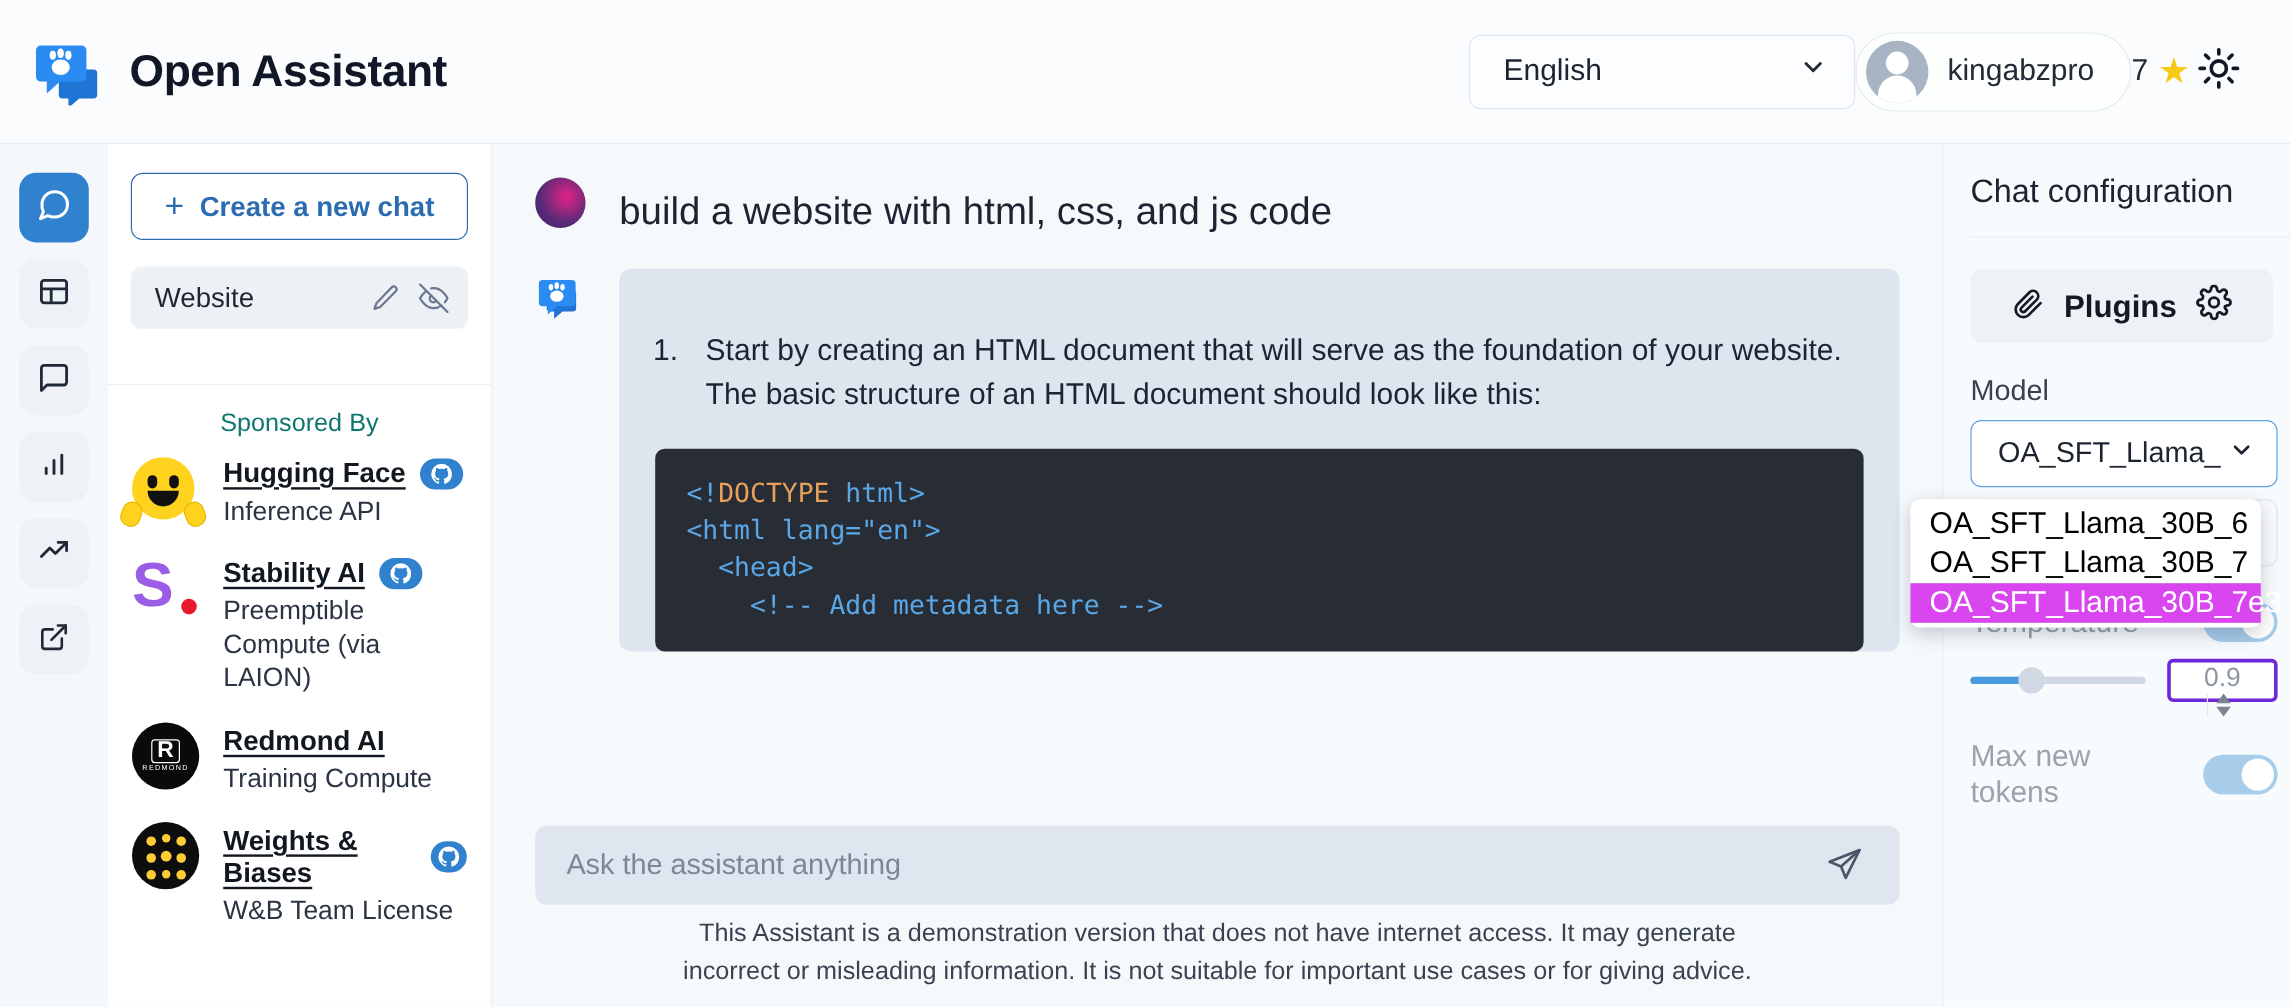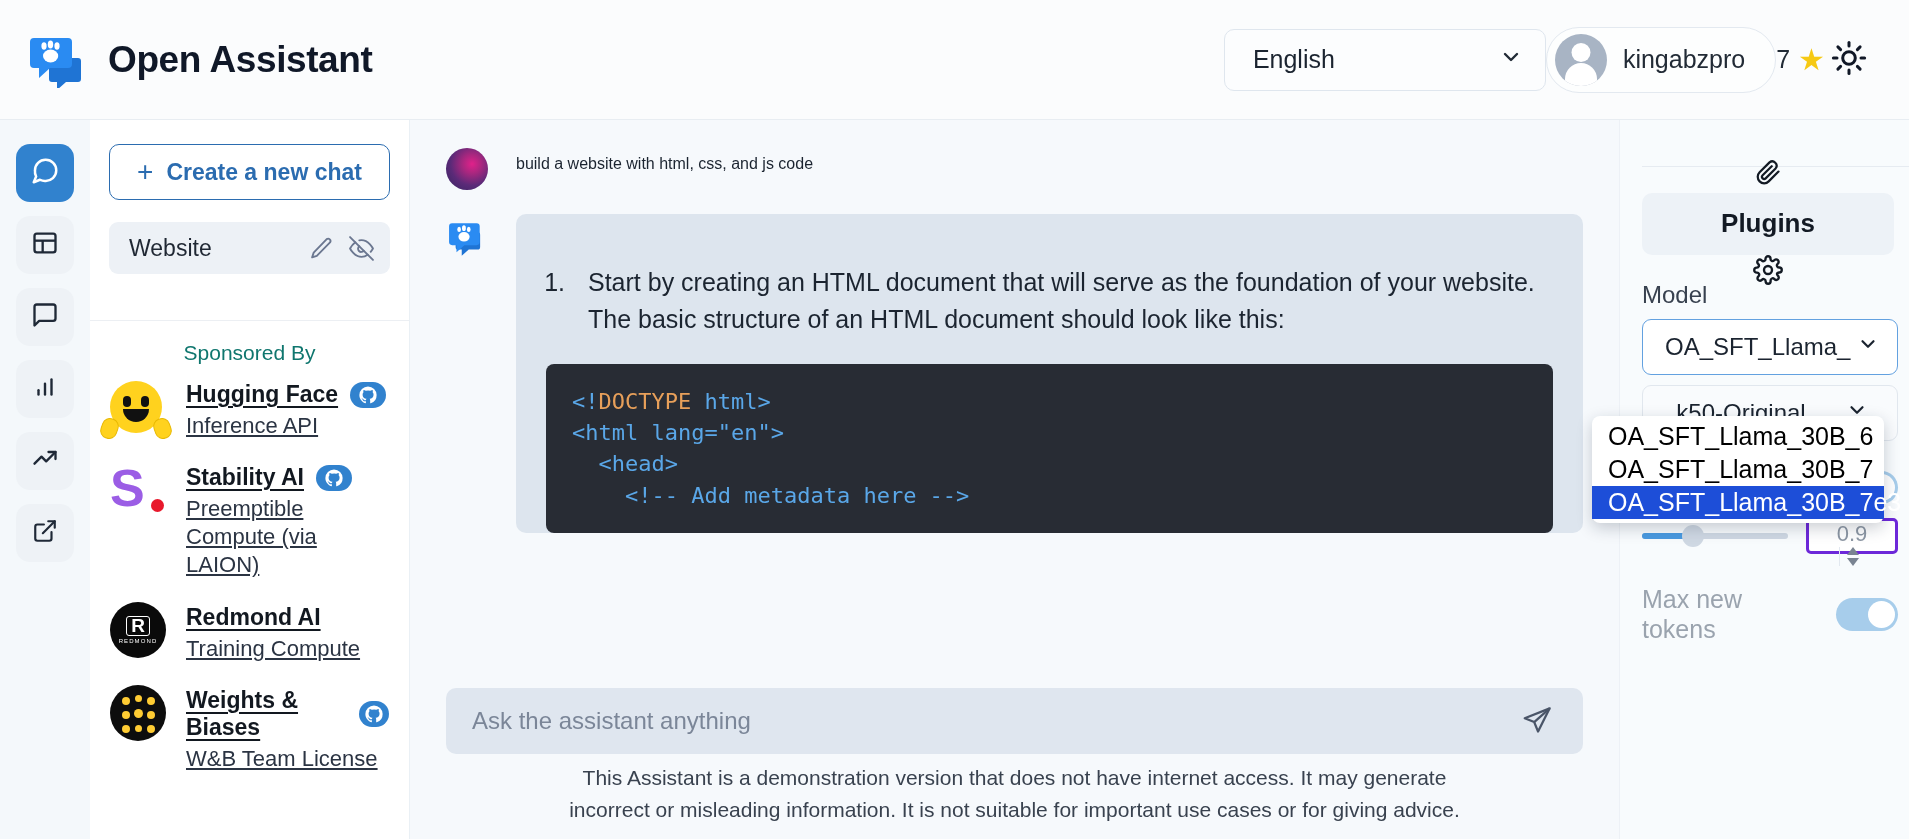--- a/index.html
+++ b/index.html
@@ -111,21 +111,21 @@
   .sponsor-body { padding-top: 2px; }
   .sponsor-name-row { display: flex; align-items: center; gap: 12px; }
   .sponsor-name {
     font-size: 23px; font-weight: bold; color: #121820;
     text-decoration: underline; text-underline-offset: 4px;
   }
   .gh-badge {
     width: 36px; height: 26px; border-radius: 13px; background: #3182ce;
     display: flex; align-items: center; justify-content: center; color: #fff;
   }
-  .sponsor-sub { font-size: 22px; color: #2b3443; line-height: 1.28; margin-top: 4px; max-width: 215px; text-decoration: underline; }
+  .sponsor-sub { font-size: 22px; color: #2b3443; line-height: 1.28; margin-top: 4px; max-width: 215px; }
 
   
   .hf { background: #ffd21e; border-radius: 50%; width: 52px; height: 52px; margin-top: 2px; position: relative; }
   .hf .eye { position: absolute; width: 8px; height: 11px; background: #111; border-radius: 4px; top: 15px; }
   .hf .eye.l { left: 13px; } .hf .eye.r { right: 13px; }
   .hf .mouth { position: absolute; left: 13px; right: 13px; top: 28px; height: 13px; background: #111; border-radius: 0 0 14px 14px; }
   .hf .hand { position: absolute; width: 17px; height: 21px; background: #ffd21e; border: 1.5px solid #e8b800; border-radius: 8px; bottom: -6px; }
   .hf .hand.l { left: -9px; transform: rotate(20deg); } .hf .hand.r { right: -9px; transform: rotate(-20deg); }
 
   .stab { width: 58px; height: 58px; position: relative; }
@@ -141,21 +141,21 @@
 
   
   .center { flex: 1 1 auto; display: flex; flex-direction: column; min-width: 0; background: #f6f9fc; position: relative; }
   .messages { flex: 1 1 auto; overflow: hidden; padding: 24px 36px 0 36px; position: relative; }
   .msg { display: flex; gap: 28px; margin-bottom: 24px; }
   .msg-avatar { width: 42px; height: 42px; flex: 0 0 42px; border-radius: 50%; margin-top: 4px; }
   .user-av {
     background: radial-gradient(circle at 62% 38%, #e0218a 0%, #a8277f 26%, #5b2a78 58%, #33265f 100%);
   }
   .bot-av { border-radius: 6px; position: relative; }
-  .msg-text { font-size: 16px; line-height: 1.5; color: #1b2430; padding-top: 8px; }
+  .msg-text { font-size: 32px; line-height: 1.5; color: #1b2430; padding-top: 8px; }
   .bubble {
     background: #dde5ee; border-radius: 10px;
     padding: 24px 30px 0 30px; flex: 1 1 auto; min-width: 0;
   }
   .bubble p { font-size: 25px; line-height: 1.44; color: #1b2430; }
   .bubble ol { margin: 26px 0 0 26px; }
   .bubble li { font-size: 25px; line-height: 1.48; color: #1b2430; padding-left: 16px; }
   .code-block {
     margin-top: 26px; background: #282c34; border-radius: 8px;
     padding: 22px 26px; overflow: hidden;
@@ -187,39 +187,39 @@
     width: 290px; flex: 0 0 290px;
     background: #f8fbfd; border-left: 1px solid #edf1f6;
     padding: 24px 0 0 22px; position: relative; overflow: visible;
   }
   .config-title { font-size: 27px; color: #1b2430; white-space: nowrap; }
   .config-rule { margin: 22px 0 0 0; border-top: 1px solid #e6ebf1; }
   .plugins-btn {
     margin-top: 26px; height: 62px; width: 252px;
     background: #edf2f7; border-radius: 10px;
     display: flex; align-items: center; justify-content: center; gap: 16px;
-    font-size: 26px; font-weight: bold; color: #131a24; flex-direction: column;
+    font-size: 26px; font-weight: bold; color: #131a24;
   }
   .lbl { font-size: 24px; color: #38414f; margin-top: 26px; }
   .select-box {
     margin-top: 10px; width: 256px; height: 56px;
     border: 1px solid #63a1e0; border-radius: 9px; background: #fff;
     display: flex; align-items: center; justify-content: space-between;
     padding: 0 18px 0 22px; font-size: 24px; color: #1b2430;
   }
   .select-box.plain { border-color: #e1e7ee; background: #f9fbfd; justify-content: center; gap: 40px; }
   .dropdown {
     position: absolute; left: -28px; top: 296px;
     background: #ffffff;
     border-radius: 8px;
     box-shadow: 0 5px 16px rgba(16,30,54,0.22);
     padding: 4px 0; z-index: 30; width: 292px;
   }
   .dd-opt { font-size: 25px; color: #000000; padding: 2px 12px 2px 16px; white-space: nowrap; }
-  .dd-opt.sel { background: #1d4ed8; color: #fff; }
+  .dd-opt.sel { background: #d946ef; color: #fff; }
   .toggle-row { display: flex; align-items: center; justify-content: space-between; width: 256px; margin-top: 30px; }
   .toggle-label { font-size: 25px; color: #9aa3ae; line-height: 1.2; max-width: 150px; }
   .toggle { width: 62px; height: 33px; border-radius: 17px; background: #a7cdeb; position: relative; flex: 0 0 62px; }
   .toggle::after { content: ""; position: absolute; right: 3px; top: 3px; width: 27px; height: 27px; border-radius: 50%; background: #fff; }
   .slider-row { display: flex; align-items: center; gap: 18px; width: 256px; margin-top: 14px; }
   .track { position: relative; flex: 1 1 auto; height: 6px; border-radius: 3px; background: #cfd8e3; }
   .track .fill { position: absolute; left: 0; top: 0; bottom: 0; width: 35%; border-radius: 3px; background: #4a9ae0; }
   .track .knob { position: absolute; left: 35%; top: 50%; width: 22px; height: 22px; border-radius: 50%; background: #cfd8e3; transform: translate(-50%, -50%); }
   .numbox { width: 92px; height: 36px; border: 3px solid #6d28d9; border-radius: 5px; background: #fff; display: flex; align-items: center; flex-direction: column; }
   .numbox .val { flex: 1 1 auto; text-align: center; font-size: 22px; color: #8d97a4; }
@@ -497,20 +497,21 @@
                 <path d="M21.5 2.5 2.8 9.9l7.1 2.9 2.9 7.1z"></path>
                 <path d="M9.9 12.8 21.5 2.5"></path>
               </svg>
           </span>
         </div>
         <div class="disclaimer">This Assistant is a demonstration version that does not have internet access. It may generate incorrect or misleading information. It is not suitable for important use cases or for giving advice.</div>
       </div>
     </div>
 
     <div class="config">
+      <div class="config-title">Chat configuration</div>
       <div class="config-rule"></div>
 
       <div class="plugins-btn">
         <span>
           <svg width="28" height="28" viewBox="0 0 24 24" fill="none" stroke="#131a24" stroke-width="1.9" stroke-linecap="round" stroke-linejoin="round">
               <path d="M21 12.5 12.6 20.9a5.5 5.5 0 0 1-7.8-7.8l8.5-8.5a3.7 3.7 0 0 1 5.2 5.2l-8.5 8.5a1.8 1.8 0 0 1-2.6-2.6l7.8-7.8"></path>
             </svg>
         </span>
         <span>Plugins</span>
         <span>

